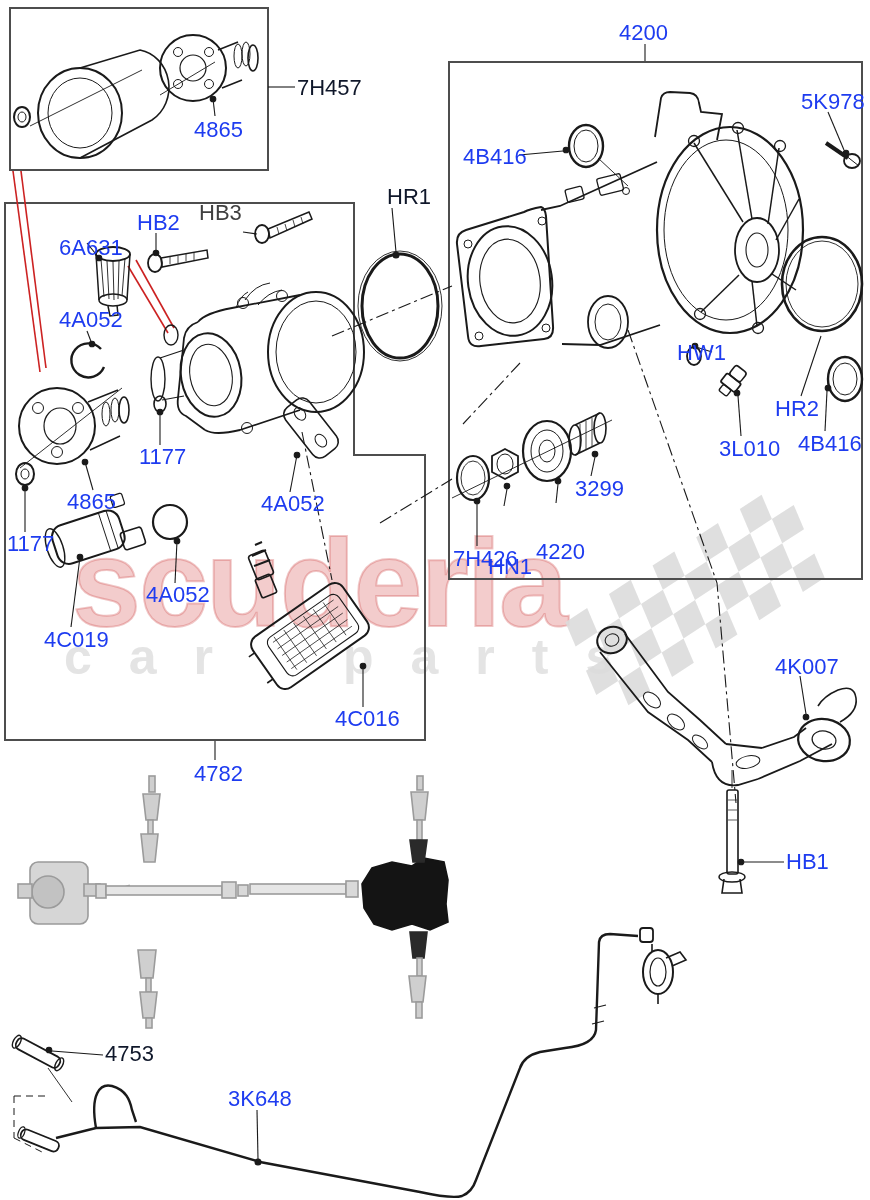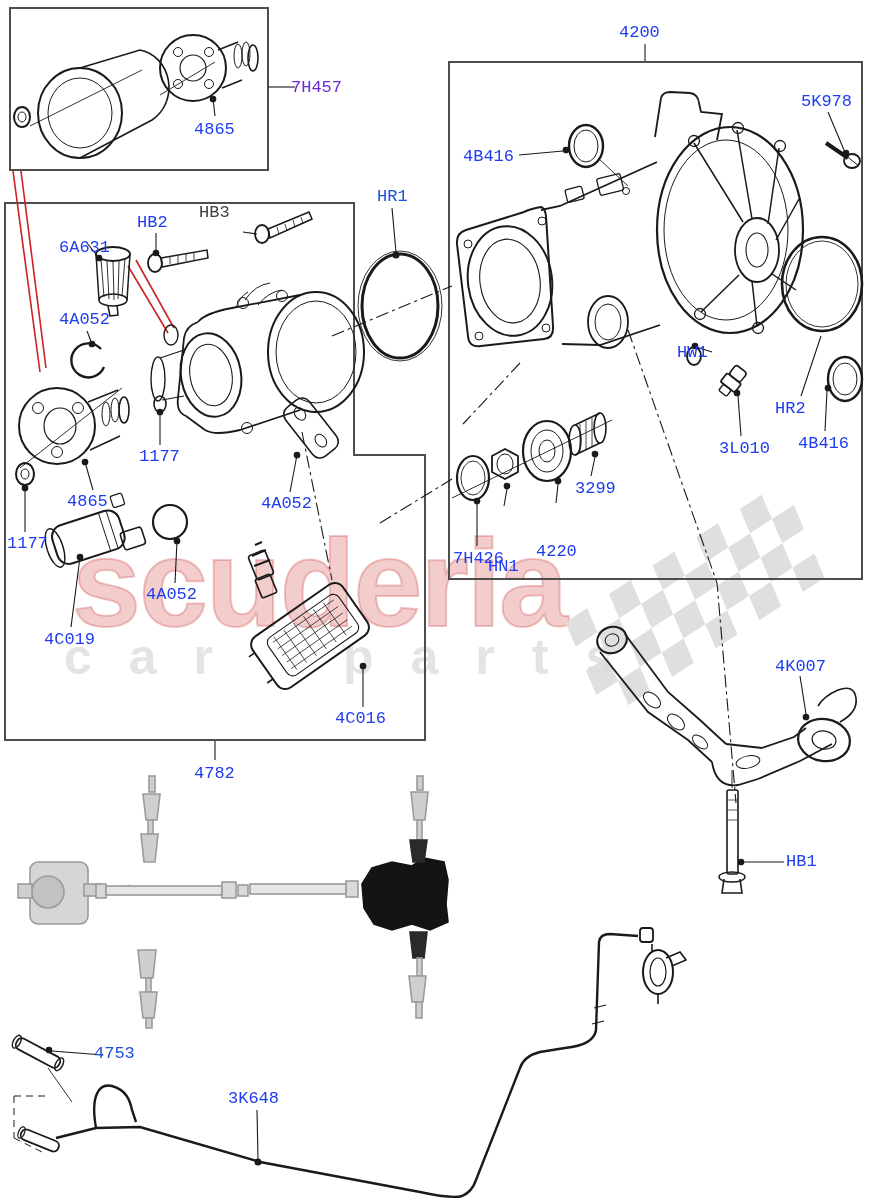--- a/index.html
+++ b/index.html
@@ -6,22 +6,22 @@
   #stage{position:relative;width:870px;height:1200px;background:#ffffff;overflow:hidden;
          font-family:"Liberation Sans", sans-serif;}
   
   .wm-brand{position:absolute;left:72px;top:512px;font-size:124px;font-weight:bold;
             letter-spacing:-2px;color:rgba(219,106,106,0.34);
             -webkit-text-stroke:2px rgba(205,70,70,0.30);white-space:nowrap;z-index:1;}
   .wm-tag{position:absolute;left:64px;top:628px;font-size:50px;font-weight:bold;
           letter-spacing:37px;word-spacing:42px;color:#e4e4e4;white-space:nowrap;z-index:1;}
   svg#art{position:absolute;left:0;top:0;z-index:2;}
   
-  .plabel{position:absolute;font-size:17px;line-height:23px;color:#1e3cf0;
-          white-space:nowrap;z-index:3;cursor:pointer;font-family:Liberation Mono, monospace;}
+  .plabel{position:absolute;font-size:22px;line-height:23px;color:#1e3cf0;
+          white-space:nowrap;z-index:3;cursor:pointer;}
 </style>
 </head>
 <body>
 
 <div id="stage">
 
   <div class="wm-brand">scuderia</div>
   <div class="wm-tag">car parts</div>
 
   <svg id="art" width="870" height="1200" viewBox="0 0 870 1200">
@@ -437,45 +437,45 @@
       <circle cx="741" cy="862" r="2.8"></circle>
         <line x1="744" y1="862" x2="784" y2="862"></line>
       <circle cx="49" cy="1050" r="2.8"></circle>
         <line x1="52" y1="1051" x2="103" y2="1055"></line>
       <circle cx="258" cy="1162" r="3"></circle>
         <line x1="257" y1="1110" x2="258" y2="1159"></line>
     </g>
   </svg>
 
   <div id="labels">
-      <div class="plabel" style="left: 291px; top: 76px; color: #6d28d9;">7H457</div>
+      <div class="plabel" style="left: 297px; top: 76px; color: #0f172a;">7H457</div>
       <div class="plabel" style="left: 194px; top: 118px; color: rgb(30, 60, 240);">4865</div>
       <div class="plabel" style="left: 59px; top: 236px; color: rgb(30, 60, 240);">6A631</div>
       <div class="plabel" style="left: 137px; top: 211px; color: rgb(30, 60, 240); text-align: center;">HB2</div>
       <div class="plabel" style="left: 199px; top: 201px; color: #404040;">HB3</div>
       <div class="plabel" style="left: 59px; top: 308px; color: rgb(30, 60, 240);">4A052</div>
       <div class="plabel" style="left: 139px; top: 445px; color: rgb(30, 60, 240);">1177</div>
       <div class="plabel" style="left: 67px; top: 490px; color: rgb(30, 60, 240);">4865</div>
       <div class="plabel" style="left: 7px; top: 532px; color: rgb(30, 60, 240);">1177</div>
       <div class="plabel" style="left: 44px; top: 628px; color: rgb(30, 60, 240);">4C019</div>
       <div class="plabel" style="left: 146px; top: 583px; color: rgb(30, 60, 240);">4A052</div>
       <div class="plabel" style="left: 261px; top: 492px; color: rgb(30, 60, 240);">4A052</div>
       <div class="plabel" style="left: 335px; top: 707px; color: rgb(30, 60, 240);">4C016</div>
       <div class="plabel" style="left: 194px; top: 762px; color: rgb(30, 60, 240);">4782</div>
-      <div class="plabel" style="left: 377px; top: 185px; color: #1d4ed8; text-align: right;">HR1</div>
+      <div class="plabel" style="left: 387px; top: 185px; color: #0f172a; text-align: right;">HR1</div>
       <div class="plabel" style="left: 619px; top: 21px; color: rgb(30, 60, 240);">4200</div>
       <div class="plabel" style="left: 801px; top: 90px; color: rgb(30, 60, 240);">5K978</div>
       <div class="plabel" style="left: 463px; top: 145px; color: rgb(30, 60, 240);">4B416</div>
       <div class="plabel" style="left: 677px; top: 341px; color: rgb(30, 60, 240);">HW1</div>
       <div class="plabel" style="left: 775px; top: 397px; color: rgb(30, 60, 240);">HR2</div>
       <div class="plabel" style="left: 719px; top: 437px; color: rgb(30, 60, 240);">3L010</div>
       <div class="plabel" style="left: 798px; top: 432px; color: rgb(30, 60, 240);">4B416</div>
       <div class="plabel" style="left: 575px; top: 477px; color: rgb(30, 60, 240);">3299</div>
       <div class="plabel" style="left: 536px; top: 504px; color: rgb(30, 60, 240); margin-top: 36px;">4220</div>
       <div class="plabel" style="left: 488px; top: 507px; color: rgb(30, 60, 240); margin-top: 48px;">HN1</div>
       <div class="plabel" style="left: 453px; top: 547px; color: rgb(30, 60, 240);">7H426</div>
       <div class="plabel" style="left: 775px; top: 655px; color: rgb(30, 60, 240);">4K007</div>
       <div class="plabel" style="left: 786px; top: 850px; color: rgb(30, 60, 240);">HB1</div>
-      <div class="plabel" style="left: 94px; top: 1042px; color: #1d4ed8;">4753</div>
+      <div class="plabel" style="left: 105px; top: 1042px; color: #0f172a;">4753</div>
       <div class="plabel" style="left: 228px; top: 1087px; color: rgb(30, 60, 240);">3K648</div>
     </div>
 
 </div>
 
 </body></html>

